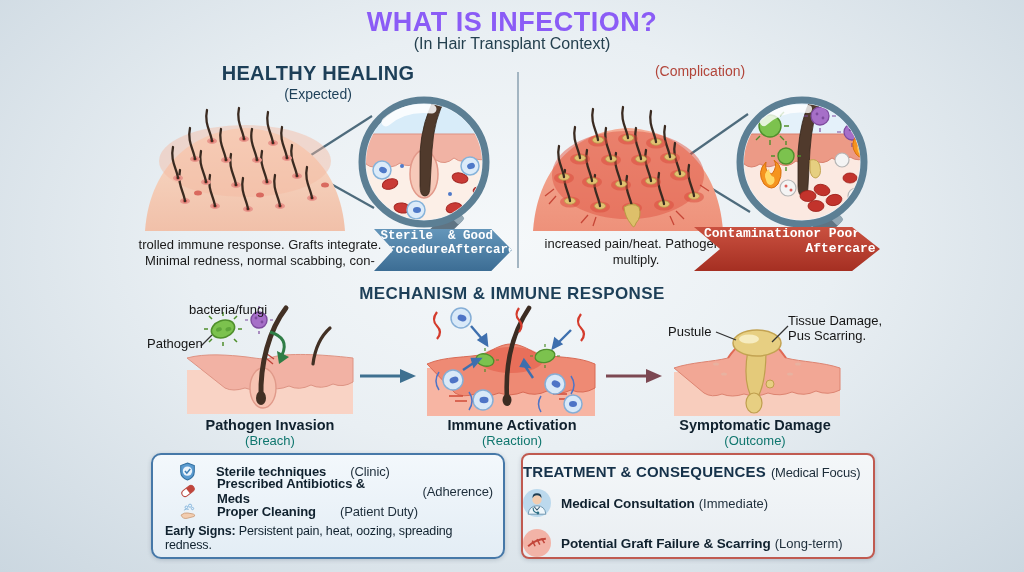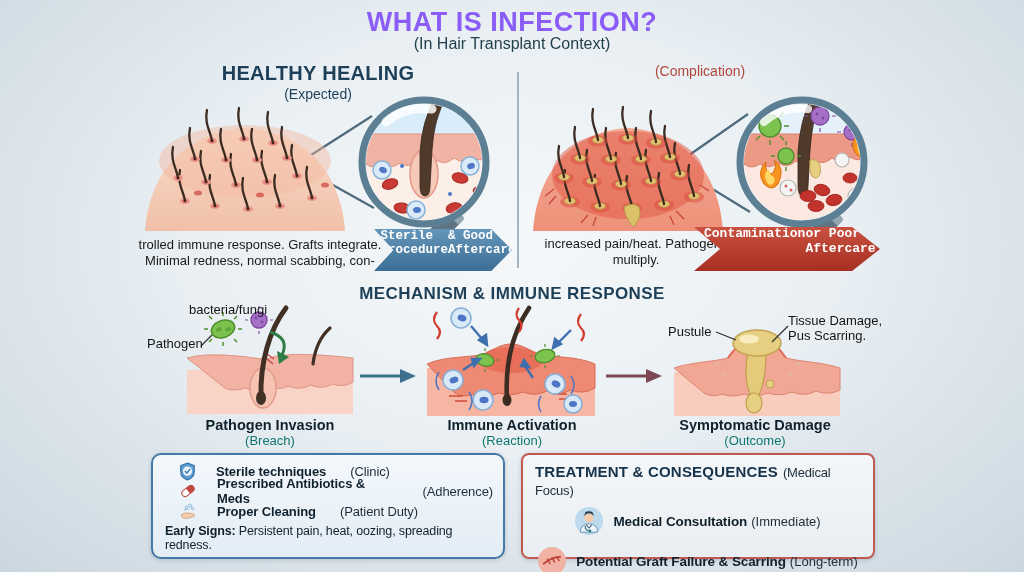--- a/index.html
+++ b/index.html
@@ -28,21 +28,21 @@
   .mech-h{width:1024px;top:284px;left:0;font-size:17px;font-weight:800;letter-spacing:.4px;color:#1d3f58;}
   .stage-cap{font-size:14.5px;font-weight:700;color:#10212e;}
   .stage-sub{font-size:13px;color:#0f766e;}
   .small-lab{font-size:13px;color:#151515;}
   .infobox{box-sizing:border-box;border-radius:10px;box-shadow:0 1px 4px rgba(40,60,80,.22);}
   .box-title{font-size:15px;font-weight:800;color:#16324a;letter-spacing:.2px;}
   .box-note{font-size:13px;font-weight:400;color:#1d2d3a;margin-left:5px;letter-spacing:-.2px;}
   .p-item{display:flex;align-items:center;gap:20px;height:20px;margin-left:14px;}
   .p-bold{font-size:13px;font-weight:700;color:#10212e;letter-spacing:-.1px;}
   .p-note{font-size:13px;color:#1d2d3a;margin-left:4px;letter-spacing:-.1px;}
-  .t-item{display:flex;align-items:center;gap:10px;justify-content:center;}
+  .t-item{display:flex;align-items:center;gap:10px;}
   .t-bold{font-size:13.5px;font-weight:700;color:#10212e;letter-spacing:-.1px;}
   .t-note{font-size:13px;color:#1d2d3a;margin-left:4px;}
   .early{font-size:12.5px;letter-spacing:-.15px;color:#10212e;margin-top:3px;}
   svg{display:block;overflow:visible;}
 </style>
 </head>
 <body>
 
 <div class="abs ctr title-main">WHAT IS INFECTION?</div>
 <div class="abs ctr title-sub">(In Hair Transplant Context)</div>
@@ -430,21 +430,21 @@
     </svg>
     <span class="p-bold">Proper Cleaning</span>
       <span class="p-note">(Patient Duty)</span>
   </div>
   <div class="early">
     <span style="font-weight:700;">Early Signs:</span>
     <span>Persistent pain, heat, oozing, spreading redness.</span>
   </div>
 </div>
 
-<div class="abs infobox" style="left:521px;top:453px;width:354px;height:106px;border:2.5px solid #c05a50;border-radius:8px;background:linear-gradient(180deg,#f4f7f9,#e9eef2);padding:8px 12px;">
+<div class="abs infobox" style="left:521px;top:453px;width:354px;height:106px;border:2.5px solid #c05a50;border-radius:8px;background:linear-gradient(180deg,#f4f7f9,#e9eef2);padding:8px 0;">
   <div>
     <span class="box-title">TREATMENT &amp; CONSEQUENCES</span><span class="box-note">(Medical Focus)</span>
   </div>
   <div class="t-item" style="margin-top:8px;">
     <svg width="28" height="28" viewBox="0 0 30 30">
       <circle cx="15" cy="15" r="15" fill="#bcd9ed"></circle>
       <path d="M5.5,27 q1,-9 9.5,-9 q8.5,0 9.5,9 Z" fill="#eef6fb" stroke="#6a93ad" stroke-width="1"></path>
       <circle cx="15" cy="11.5" r="5" fill="#f3cdb0"></circle>
       <path d="M10.3,10 a5,5 0 0 1 9.4,0 q.8,-5.5 -4.7,-5.5 q-5.5,0 -4.7,5.5" fill="#203c50"></path>
       <path d="M12,19 l3,3.5 l3,-3.5" stroke="#3b5b70" stroke-width="1.1" fill="none"></path>

